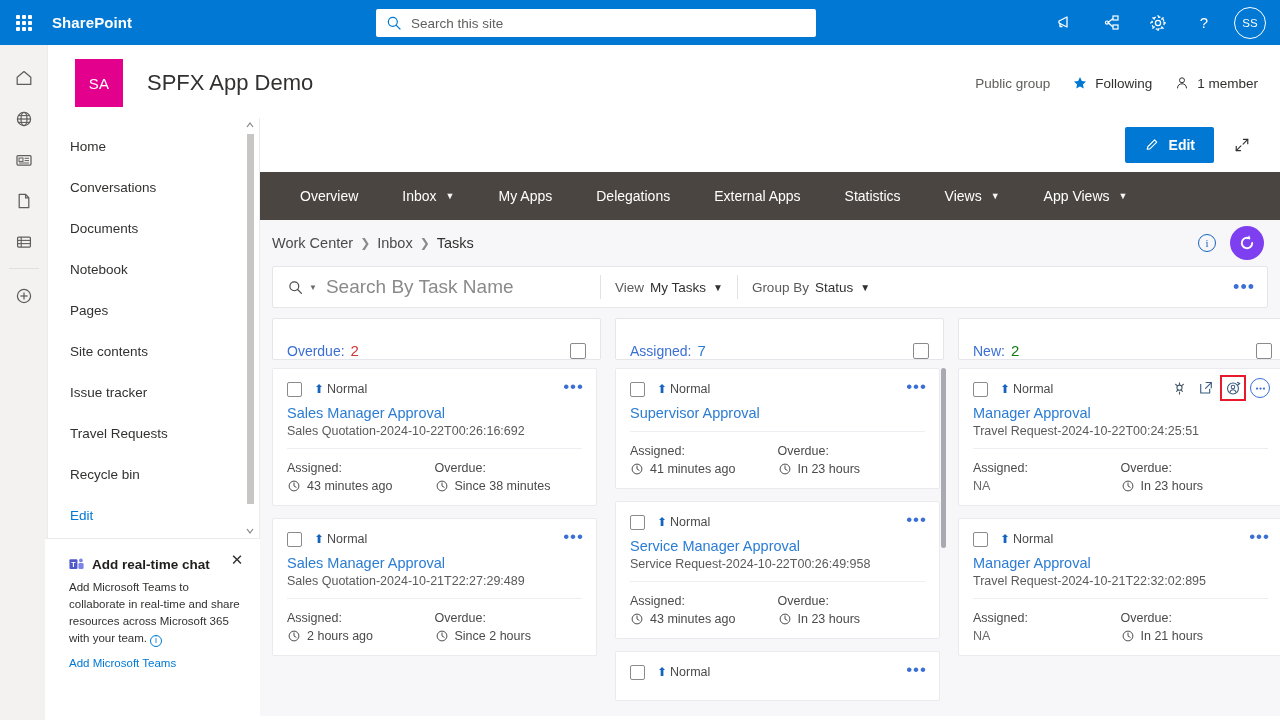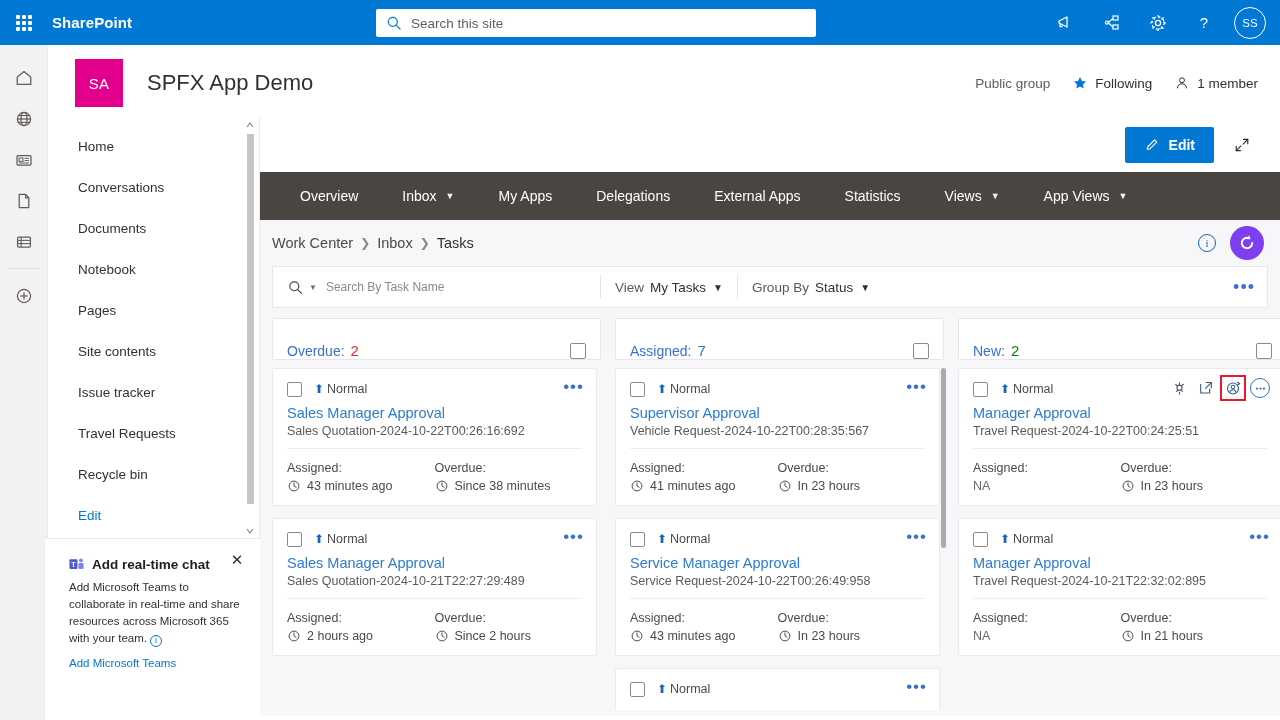--- a/index.html
+++ b/index.html
@@ -85,21 +85,21 @@
   .site-meta .mitem { display: flex; align-items: center; gap: 7px; cursor: pointer; }
   .site-meta .pg { color: #605e5c; cursor: default; }
 
   
   .leftnav {
     position: absolute; left: 48px; top: 118px; width: 212px; height: 420px;
     background: #fff; border-right: 1px solid #edebe9;
     padding-top: 8px;
   }
   .nav-item {
-    height: 41px; display: flex; align-items: center; padding-left: 30px;
+    height: 41px; display: flex; align-items: center; padding-left: 22px;
     font-size: 13.5px; color: #323130; cursor: pointer; white-space: nowrap;
   }
   .nav-item.edit { color: #0078d4; }
   .nav-scroll {
     position: absolute; right: 3px; top: 0; width: 12px; height: 420px;
   }
   .nav-scroll .track { position: absolute; left: 3px; top: 14px; width: 7px; height: 392px; background: #fff; }
   .nav-scroll .thumb {
     position: absolute; left: 3px; top: 16px; width: 7px; height: 370px;
     background: #c8c6c4; cursor: pointer;
@@ -189,21 +189,21 @@
   }
 
   .toolbar-wrap { background: #f7f7fa; padding: 0 12px 10px 12px; }
   .toolbar {
     height: 42px; background: #fff; border: 1px solid #e6e6ea; border-radius: 2px;
     display: flex; align-items: center; padding: 0 14px; position: relative;
   }
   .tb-search { display: flex; align-items: center; gap: 5px; flex: none; }
   .tb-search .sarrow { font-size: 8px; color: #6b6b6b; margin-right: 4px; }
   .tb-search input {
-    border: 0; outline: none; font-size: 12px; color: #323130; width: 260px;
+    border: 0; outline: none; font-size: 19px; color: #323130; width: 260px;
     font-family: "Liberation Sans", sans-serif;
   }
   .tb-search input::placeholder { color: #8a8a8a; }
   .tb-div { width: 1px; height: 24px; background: #e1e1e6; margin: 0 14px; }
   .tb-group { display: flex; align-items: center; gap: 6px; font-size: 13.5px; cursor: pointer; }
   .tb-group .lbl { color: #5a5a5a; }
   .tb-group .val { color: #323130; }
   .tb-group .dn { font-size: 10px; color: #323130; margin-left: 1px; }
   .tb-more {
     position: absolute; right: 12px; color: #3b6fd4; font-size: 18px;
@@ -641,21 +641,20 @@
               <span class="card-cb"></span>
               <span class="prio">
                 <span class="up">⬆</span>
                 <span>Normal</span>
               </span>
               <div class="card-actions">
                 <span class="dots">•••</span>
               </div>
             </div>
             <div class="card-title">Supervisor Approval</div>
-            <div class="card-sub">Vehicle Request-2024-10-22T00:28:35:567</div>
             <div class="card-hr"></div>
             <div class="card-meta">
               <div class="meta-col">
                 <div class="meta-lbl">Assigned:</div>
                 <div class="meta-val">
                   <svg width="14" height="14" viewBox="0 0 20 20">
                     <circle cx="10" cy="10" r="7" fill="none" stroke="#4a4a4a" stroke-width="1.4"></circle>
                     <path d="M10 5.6 L10 10 L13 11.8" fill="none" stroke="#4a4a4a" stroke-width="1.4" stroke-linecap="round"></path>
                   </svg>
                   <span>41 minutes ago</span>

